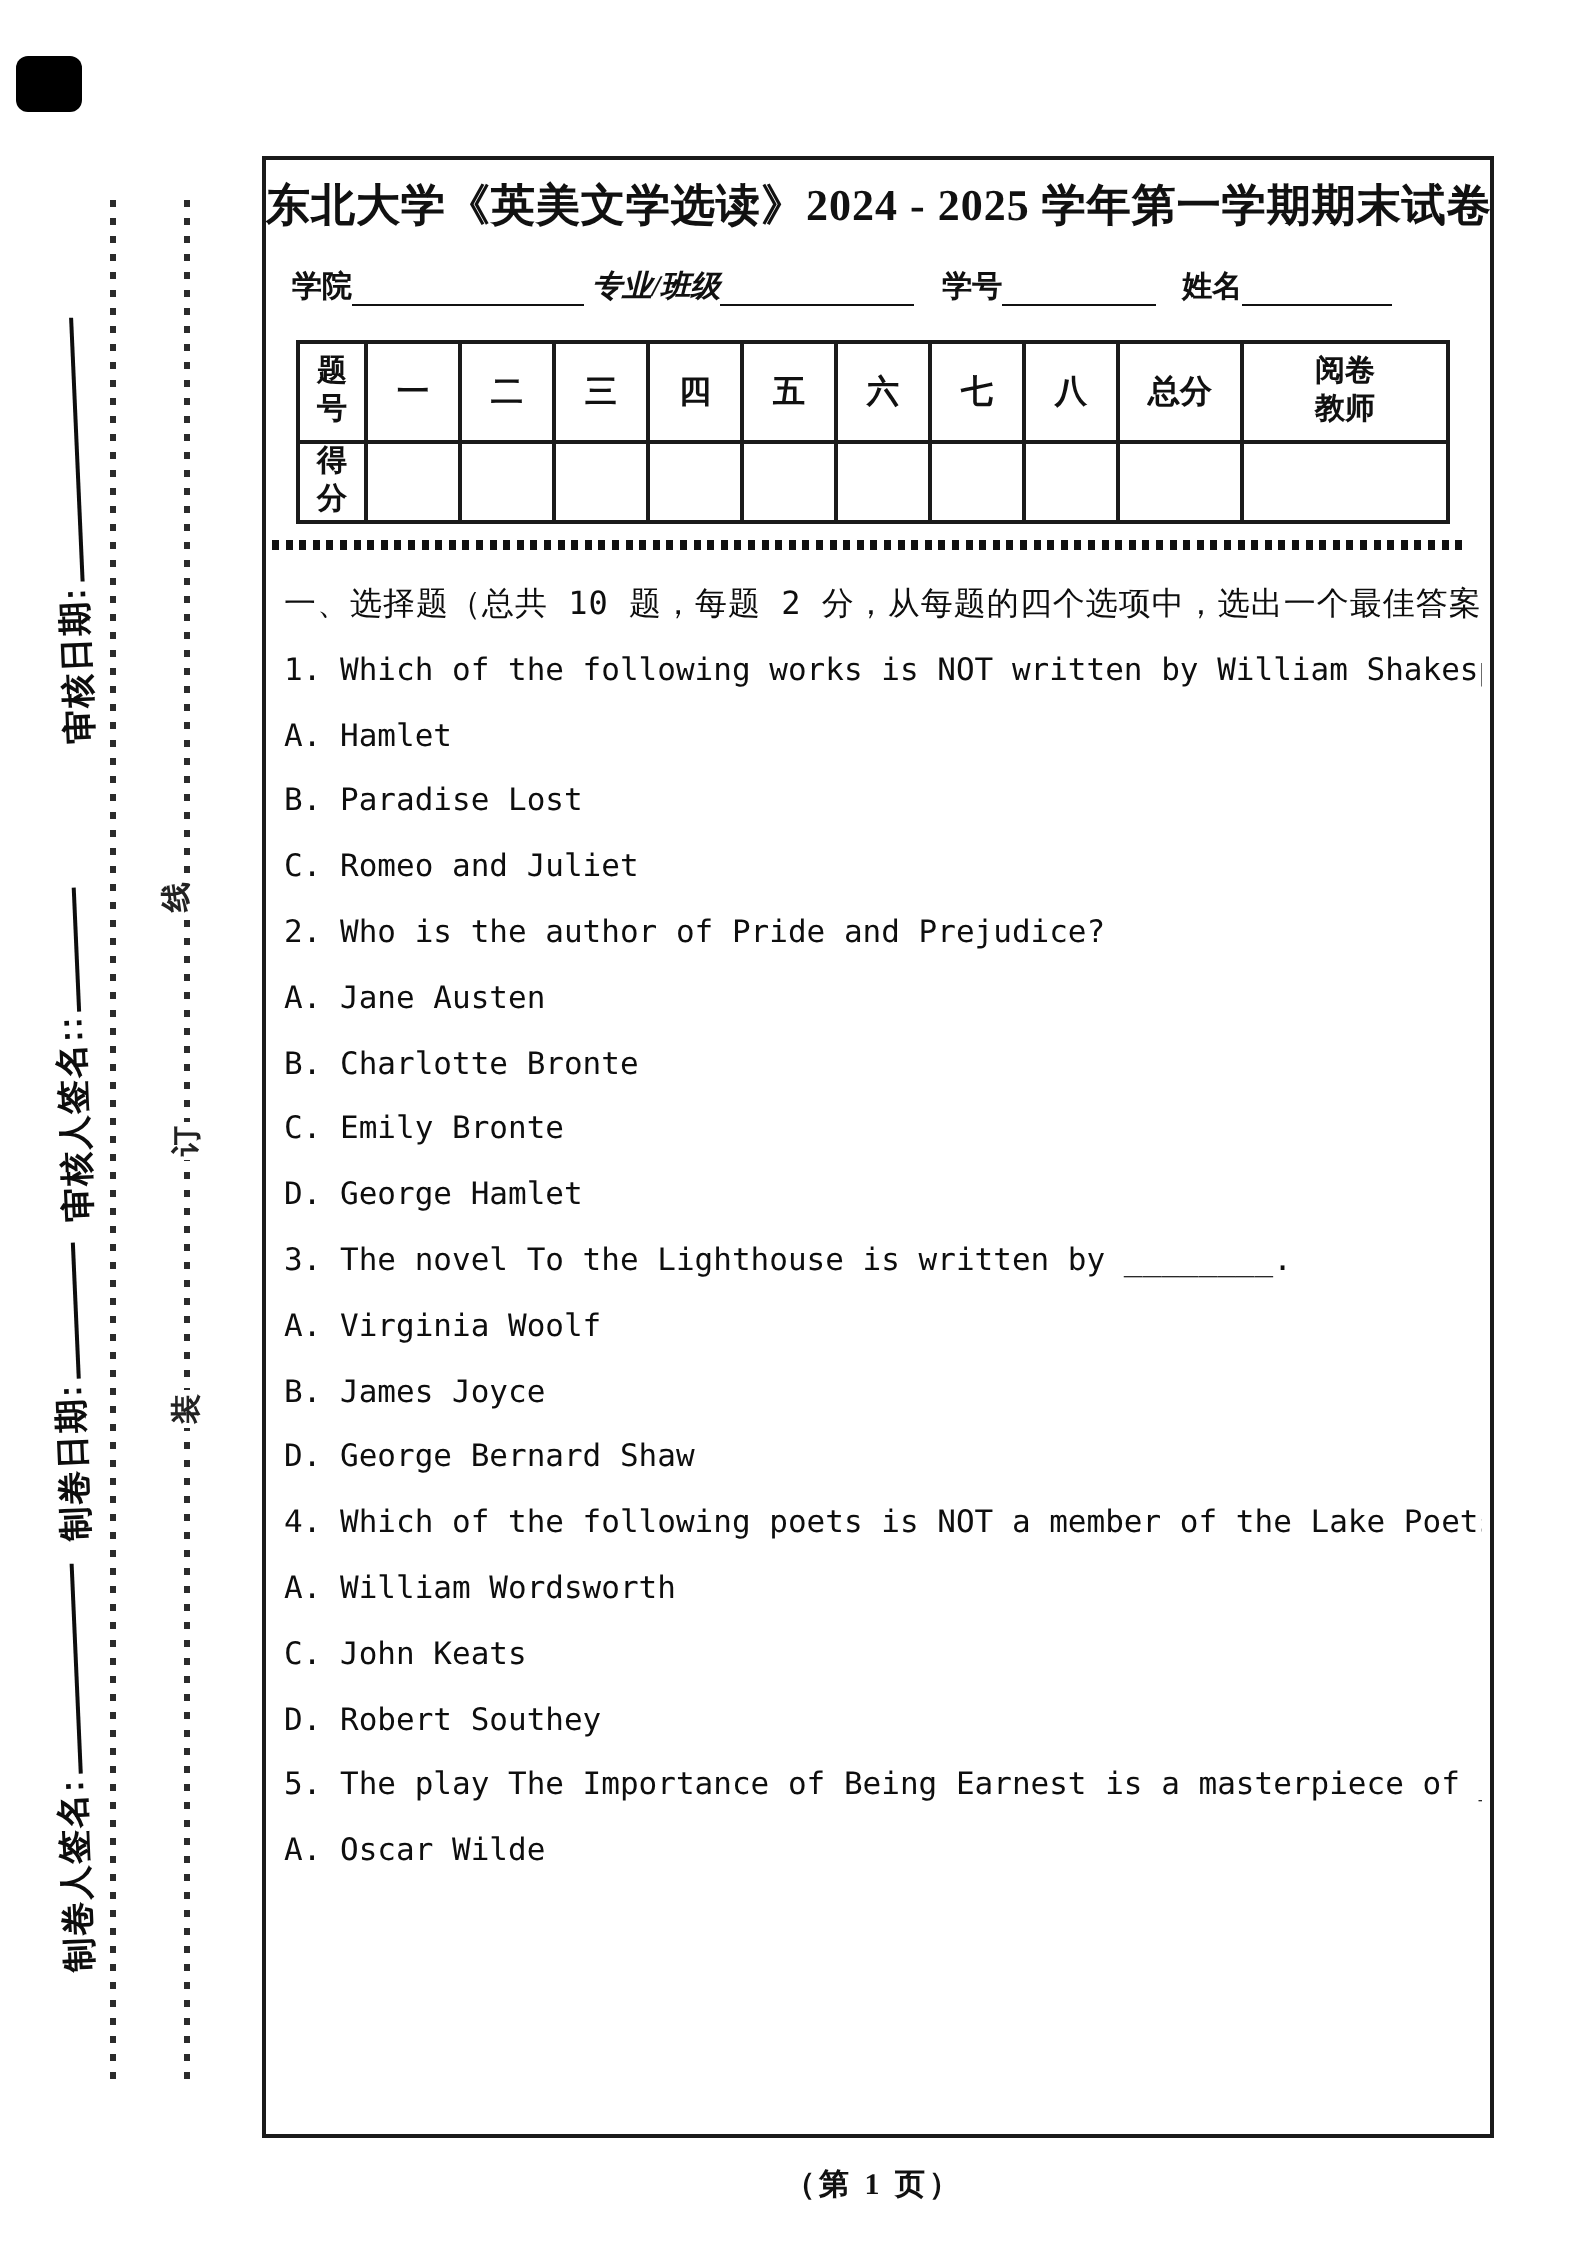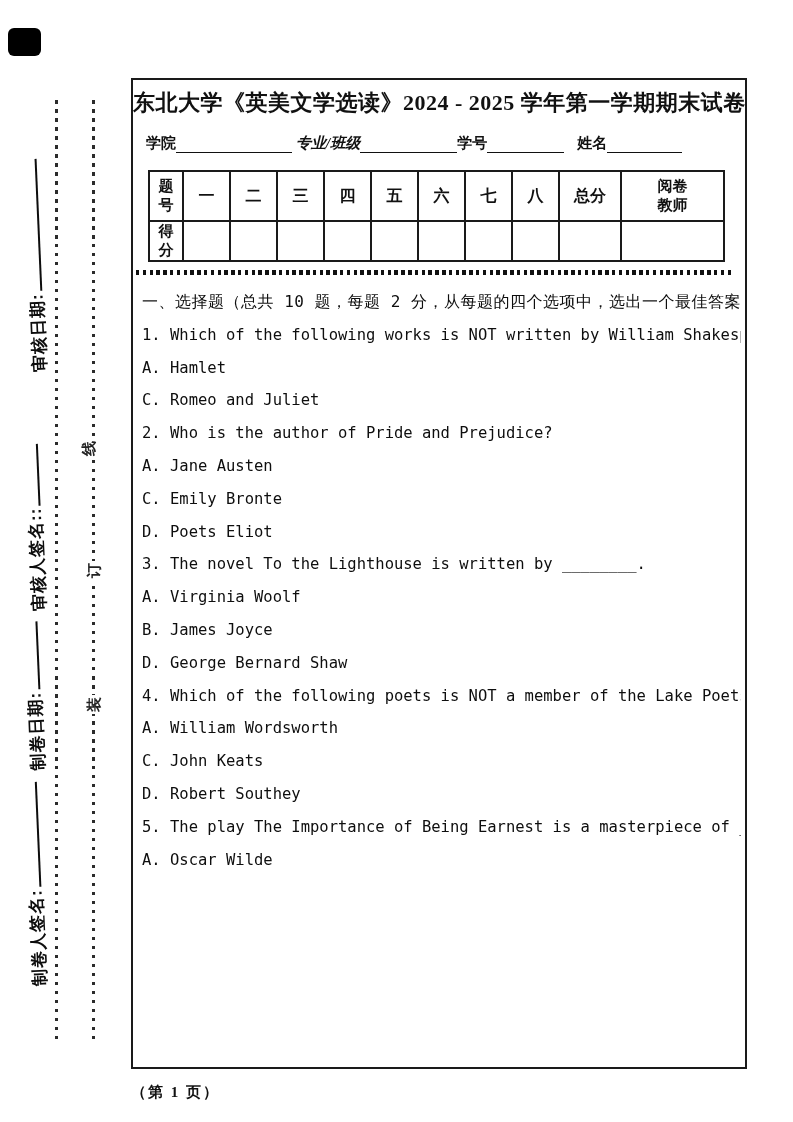--- a/index.html
+++ b/index.html
@@ -36,21 +36,21 @@
 
   .dotted-sep{position:absolute;top:190px;left:3px;width:597px;height:4.5px;
               background:repeating-linear-gradient(90deg,#111 0 3.5px,transparent 3.5px 6.8px);}
 
   .questions{position:absolute;top:206px;left:9px;right:4px;
              font-family:"DejaVu Sans Mono","Liberation Mono",monospace;
              font-size:15.5px;color:#0e0e0e;}
   .q-line{height:32.8px;line-height:32.8px;white-space:nowrap;overflow:hidden;}
   .q-line.cjk{font-size:16px;letter-spacing:0.5px;}
 
-  .footer{position:absolute;left:131px;top:1083px;width:612px;text-align:left;
+  .footer{position:absolute;left:131px;top:1083px;width:612px;text-align:center;
           font-size:15px;font-weight:bold;letter-spacing:2px;}
 </style>
 </head>
 <body>
 
 <div class="page">
 
   <div class="corner-mark"></div>
   <div class="vdots left"></div>
   <div class="vdots right"></div>
@@ -74,21 +74,21 @@
 
   <div class="sheet">
 
     <div class="title">东北大学《英美文学选读》2024 - 2025 学年第一学期期末试卷</div>
 
     <div class="fields">
       <span>学院</span>
         <span class="fld-blank" style="width:116px;"></span>
       <span style="margin-left:4px;font-style:italic;">专业/班级</span>
         <span class="fld-blank" style="width:97px;"></span>
-      <span style="">学号</span>
+      <span style="margin-left:14px;">学号</span>
         <span class="fld-blank" style="width:77px;"></span>
       <span style="margin-left:13px;">姓名</span>
         <span class="fld-blank" style="width:75px;"></span>
     </div>
 
     <table class="score">
       <colgroup>
         <col style="width:34px;">
           <col style="width:47px;">
           <col style="width:47px;">
@@ -146,26 +146,28 @@
     </tbody>
       </table>
 
     <div class="dotted-sep"></div>
 
     <div class="questions">
       <div class="q-line cjk">一、选择题（总共 10 题，每题 2 分，从每题的四个选项中，选出一个最佳答案）</div>
 
       <div class="q-line">1. Which of the following works is NOT written by William Shakespeare?</div>
       <div class="q-line">A. Hamlet</div>
+      <div class="q-line">B. Paradise Lost</div>
       <div class="q-line">C. Romeo and Juliet</div>
 
       <div class="q-line">2. Who is the author of Pride and Prejudice?</div>
       <div class="q-line">A. Jane Austen</div>
+      <div class="q-line">B. Charlotte Bronte</div>
       <div class="q-line">C. Emily Bronte</div>
-      <div class="q-line">D. Poets Eliot</div>
+      <div class="q-line">D. George Hamlet</div>
 
       <div class="q-line">3. The novel To the Lighthouse is written by ________.</div>
       <div class="q-line">A. Virginia Woolf</div>
       <div class="q-line">B. James Joyce</div>
       <div class="q-line">D. George Bernard Shaw</div>
 
       <div class="q-line">4. Which of the following poets is NOT a member of the Lake Poets?</div>
       <div class="q-line">A. William Wordsworth</div>
       <div class="q-line">C. John Keats</div>
       <div class="q-line">D. Robert Southey</div>

